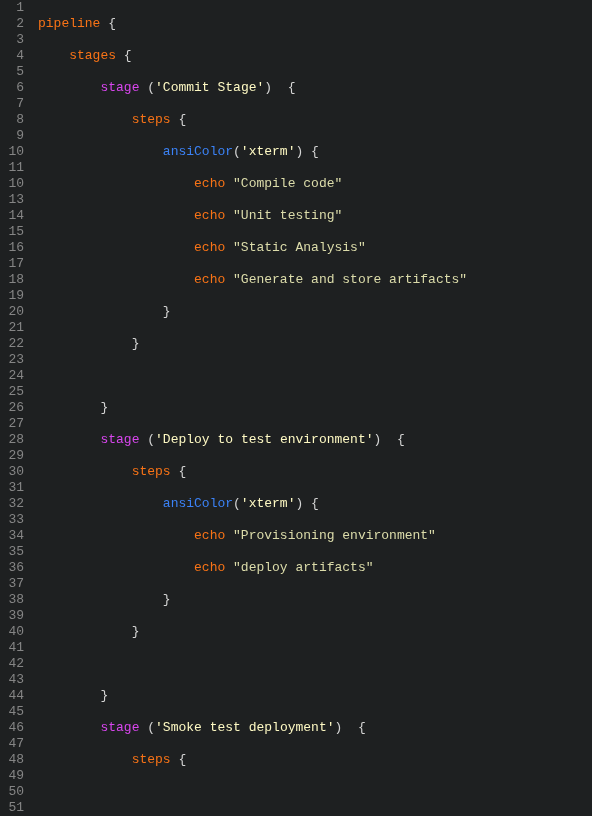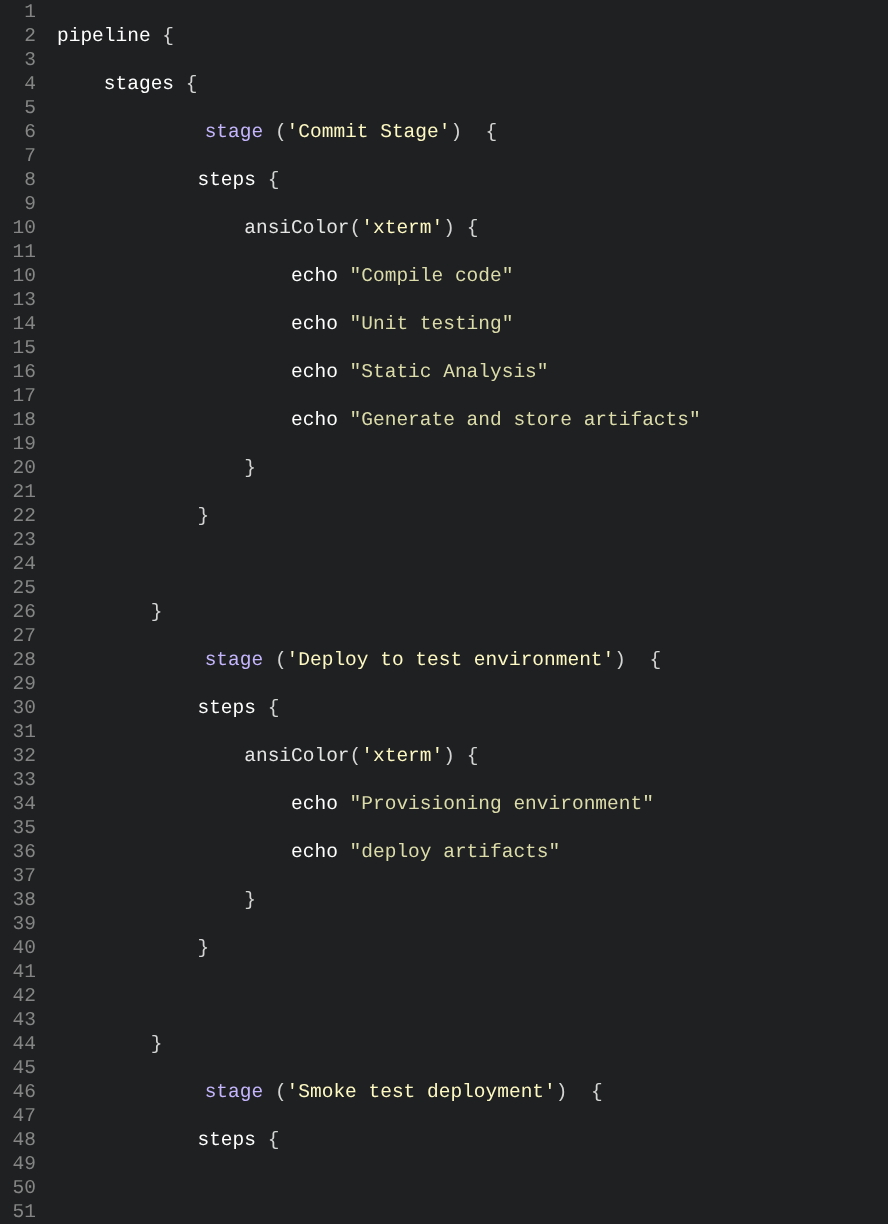--- a/index.html
+++ b/index.html
@@ -26,26 +26,26 @@
     width: 34px;
     flex-shrink: 0;
   }
   .gutter div { height: 16px; }
   .code {
     flex: 1;
     white-space: pre;
     padding-left: 4px;
   }
   .line { height: 16px; }
-  .kw { color: #c4b5fd; margin-left: 36px; }
-  .id { color: #ffffff; }
+  .kw { color: #d946ef; }
+  .id { color: #f97316; }
   .str { color: #fef9c3; }
   .strd { color: #dcdcaa; }
   .pn { color: #d4d4d4; }
-  .fn { color: #e5e5e5; text-align: right; }
+  .fn { color: #3b82f6; text-align: right; }
 </style>
 </head>
 <body>
 
 <div class="editor">
   <div class="gutter" id="gutter">
       <div>1</div>
       <div>2</div>
       <div>3</div>
       <div>4</div>

